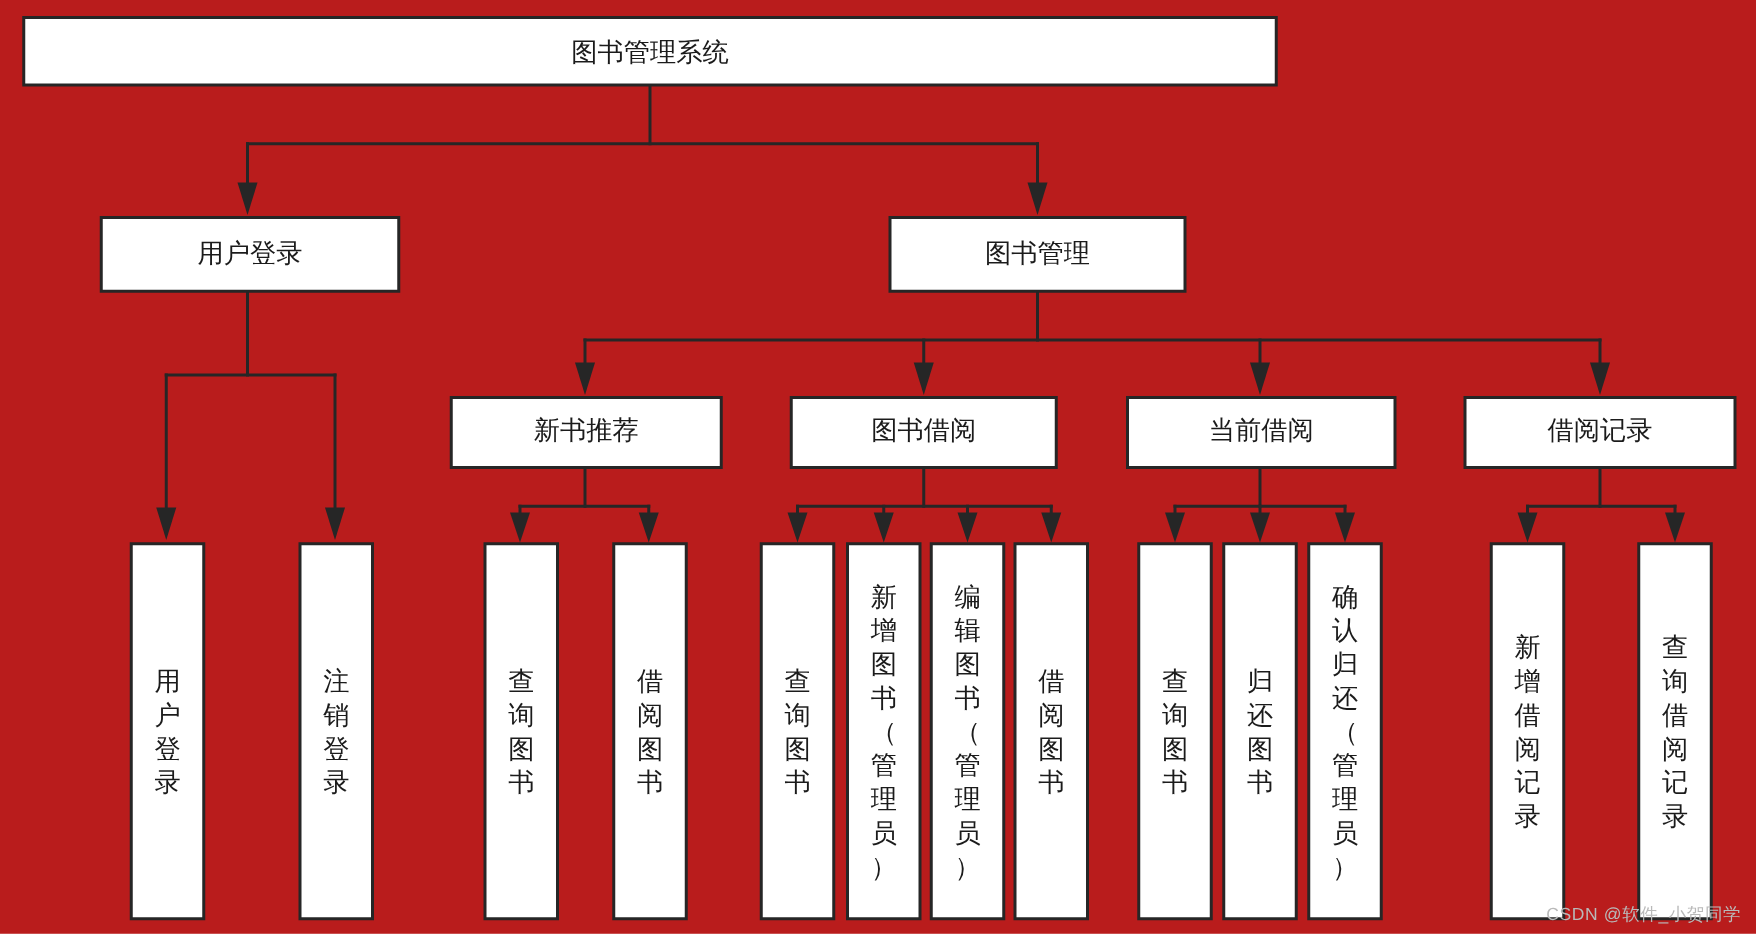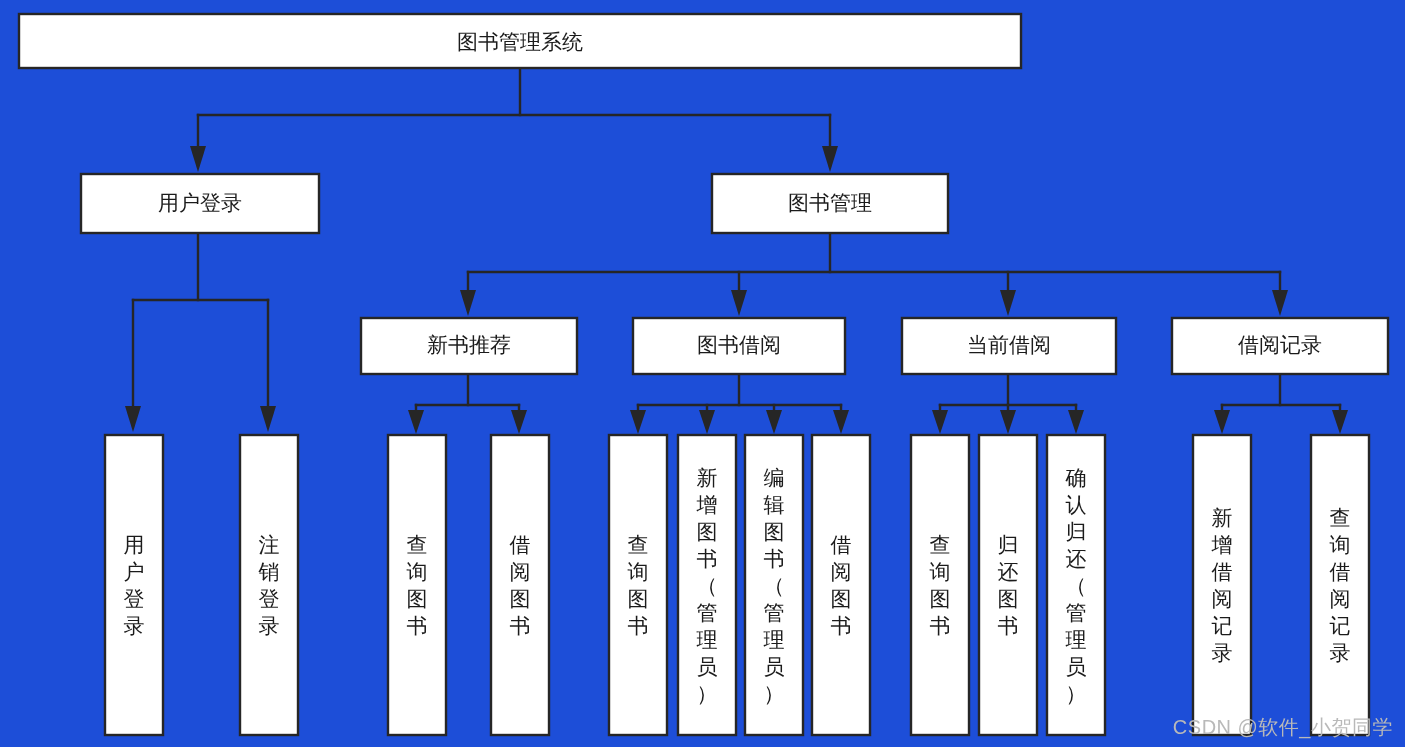--- a/index.html
+++ b/index.html
@@ -12,21 +12,21 @@
     font-family: "Liberation Sans", "DejaVu Sans", sans-serif;
     width: 1405px;
     height: 747px;
     overflow: hidden;
     position: relative;
   }
   #diagram-root {
     position: relative;
     width: 1405px;
     height: 747px;
-    background: #1d4ed8;
+    background: #b91c1c;
   }
   svg#tree-svg {
     position: absolute;
     left: 0;
     top: 0;
     width: 1405px;
     height: 747px;
     display: block;
   }
   .node-box {
@@ -55,21 +55,21 @@
     fill: #1b1b1b;
     font-family: "Liberation Sans", "DejaVu Sans", sans-serif;
     font-size: 21px;
     text-anchor: middle;
   }
   .watermark {
     position: absolute;
     right: 12px;
     bottom: 6px;
     font-family: "Liberation Sans", "DejaVu Sans", sans-serif;
-    font-size: 20px;
+    font-size: 14px;
     color: #b9b9b9;
     letter-spacing: 0.5px;
     white-space: nowrap;
     user-select: none;
   }
 </style>
 </head>
 <body>
 
 <div id="diagram-root">

